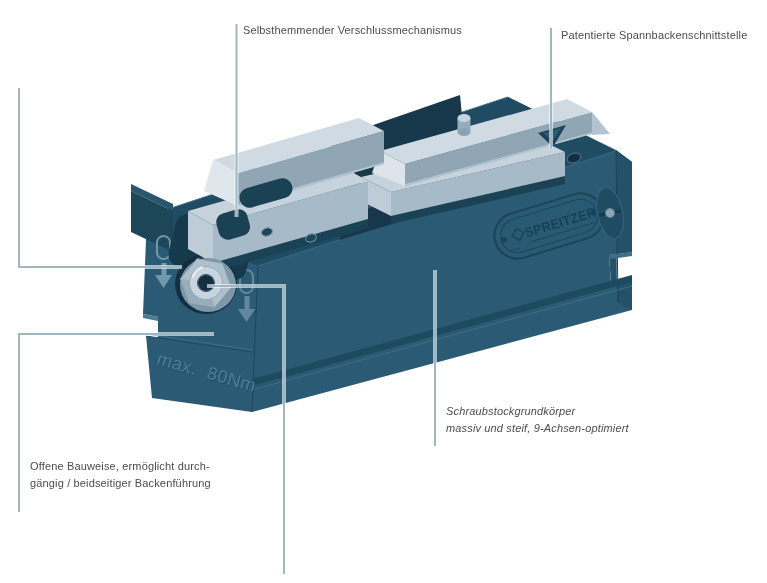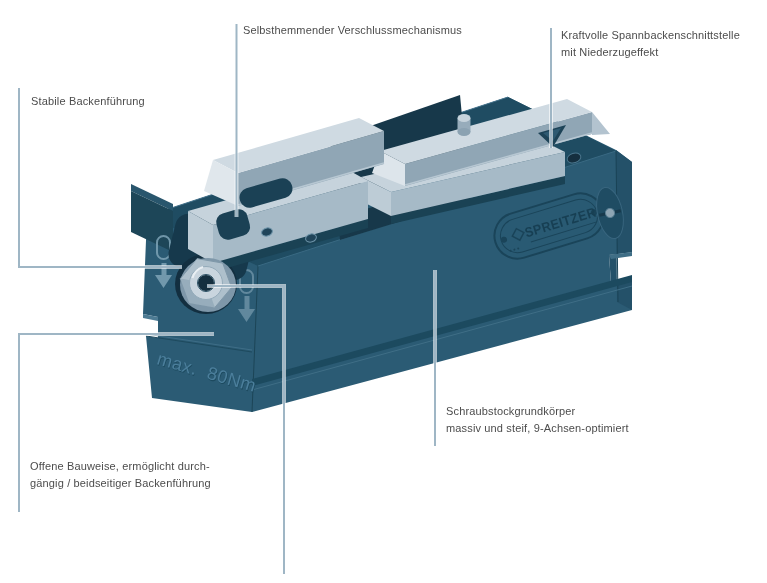--- a/index.html
+++ b/index.html
@@ -170,34 +170,30 @@
         <path d="M435,270 L435,446"></path>
       </g>
     </g>
   </svg>
 
   <div class="callout" style="left:243px;top:22px;">
     <div>Selbsthemmender Verschlussmechanismus</div>
   </div>
 
   <div class="callout" style="left:561px;top:27px;">
-    <div>Kraftvolle Spannbackenschnittstelle</div>
-    <div>mit Niederzugeffekt</div>
+    <div>Patentierte Spannbackenschnittstelle</div>
   </div>
 
-  <div class="callout" style="left:31px;top:93px;">
-    <div>Stabile Backenführung</div>
-  </div>
 
   <div class="callout" style="left:30px;top:458px;">
     <div>Offene Bauweise, ermöglicht durch-</div>
     <div>gängig / beidseitiger Backenführung</div>
   </div>
 
   <div class="callout" style="left:296px;top:513px;">
   </div>
 
-  <div class="callout" style="left:446px;top:403px;">
+  <div class="callout" style="left:446px;top:403px;font-style:italic;">
     <div>Schraubstockgrundkörper</div>
     <div>massiv und steif, 9-Achsen-optimiert</div>
   </div>
 
 </div>
 
 </body></html>

